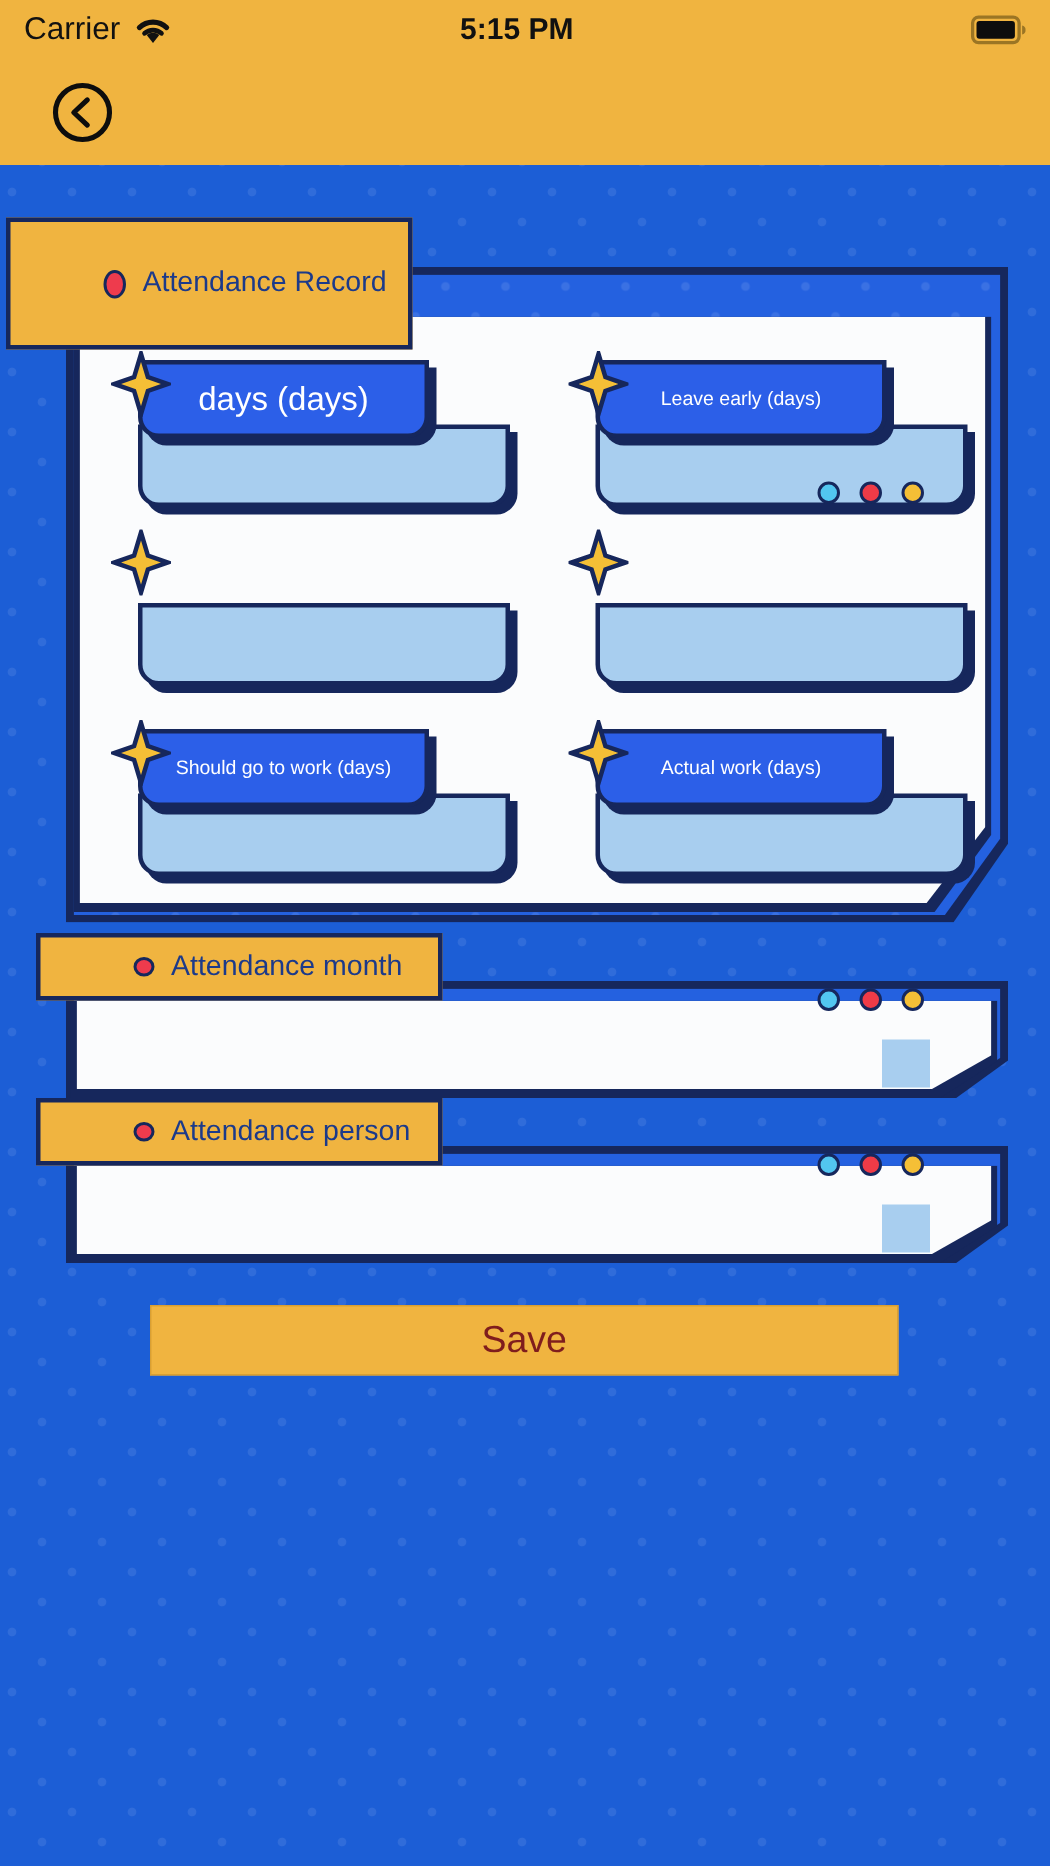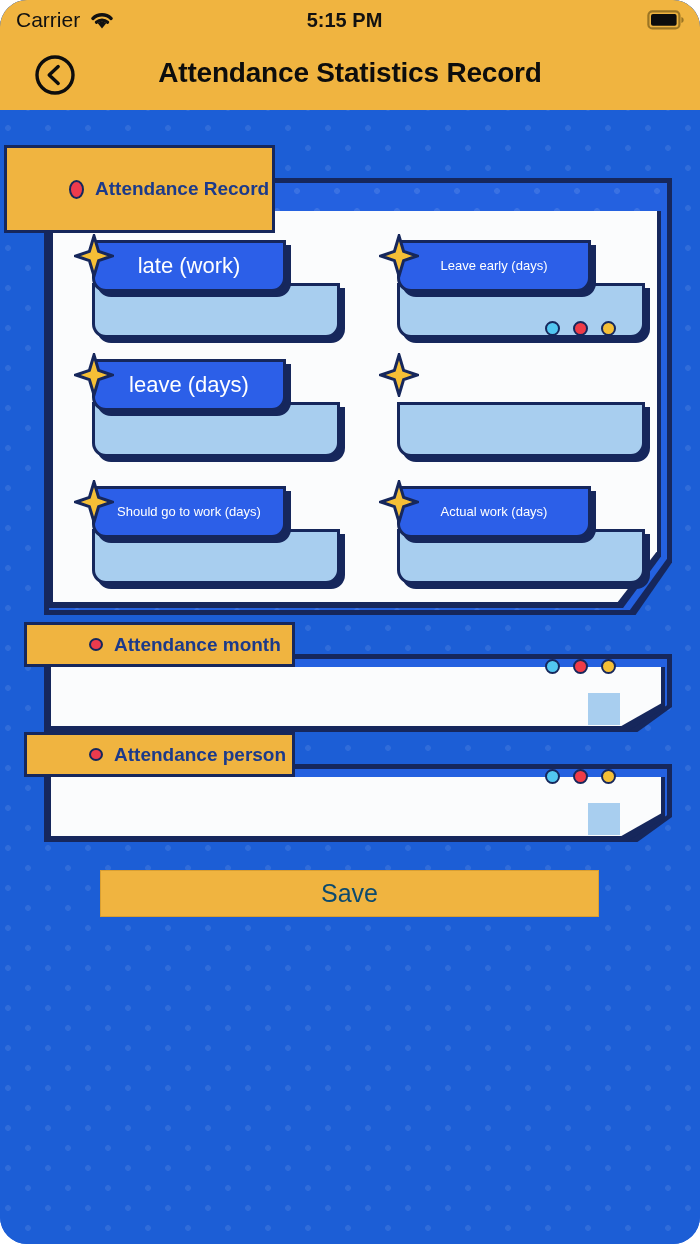--- a/index.html
+++ b/index.html
@@ -10,21 +10,20 @@
     overflow: hidden;
     font-family: "Liberation Sans", sans-serif;
   }
 
   #app {
     position: relative;
     width: 700px;
     height: 1244px;
     background: #1c5ed6;
     overflow: hidden;
-    border-radius: 27px;
   }
 
   
   #bg-pattern {
     position: absolute;
     inset: 0;
     background-color: #1c5ed6;
     background-image:
       radial-gradient(circle at 8px 8px, rgba(255,255,255,0.085) 2.6px, rgba(255,255,255,0) 3.2px),
       radial-gradient(circle at 28px 28px, rgba(255,255,255,0.085) 2.6px, rgba(255,255,255,0) 3.2px);
@@ -171,21 +170,21 @@
     position: absolute;
     background: #f0b440;
     border: 3.5px solid #16275c;
     display: flex;
     align-items: center;
     z-index: 25;
   }
   .tab-text {
     font-size: 19px;
     color: #1c3a8a;
-    font-weight: bold;
+    font-weight: normal;
   }
   .tab-bullet {
     width: 15px;
     height: 19px;
     border-radius: 50%;
     background: #ee3b4d;
     border: 2.5px solid #16275c;
     margin-right: 11px;
     flex: 0 0 auto;
   }
@@ -328,21 +327,21 @@
     background: #f0b440;
     border: 1.5px solid #d99f32;
     display: flex;
     align-items: center;
     justify-content: center;
     z-index: 15;
     cursor: pointer;
   }
   #save-button span {
     font-size: 25px;
-    color: #0c4a6e;
+    color: #7f1d1d;
   }
 </style>
 </head>
 <body>
 
 <div id="app">
 
   <div id="bg-pattern"></div>
 
   <div id="status-bar">
@@ -364,21 +363,20 @@
     </div>
   </div>
 
   <div id="nav-bar">
     <div id="back-button">
       <svg width="42" height="42" viewBox="0 0 42 42">
         <circle cx="21" cy="21" r="18" fill="none" stroke="#0d0d0d" stroke-width="3.4"></circle>
         <path d="M24.2 12.6 L15.2 21 L24.2 29.4" fill="none" stroke="#0d0d0d" stroke-width="3.4" stroke-linecap="round" stroke-linejoin="round"></path>
       </svg>
     </div>
-    <div id="nav-title">Attendance Statistics Record</div>
   </div>
 
   <div id="record-section">
 
     <div class="card-frame">
       <div class="card-frame-inner"></div>
     </div>
 
     <div class="dot-row" style="left:545px; top:176px;">
       <span class="dot dot-c"></span>
@@ -391,42 +389,39 @@
     </div>
 
     <div class="tab" id="tab-attendance-record">
       <span class="tab-bullet"></span>
       <span class="tab-text">Attendance Record</span>
     </div>
 
     <div class="field" style="left:74px; top:89px;">
       <div class="field-input"></div>
       <div class="field-label lbl-lg">
-        <span>late (work)</span>
+        <span>days (days)</span>
       </div>
       <svg class="field-star" viewBox="0 0 40 44">
         <path d="M20 2 L24.6 17.4 L38 22 L24.6 26.6 L20 42 L15.4 26.6 L2 22 L15.4 17.4 Z" fill="#f5bf36" stroke="#16275c" stroke-width="3"></path>
       </svg>
     </div>
 
     <div class="field" style="left:379px; top:89px;">
       <div class="field-input"></div>
       <div class="field-label">
         <span>Leave early (days)</span>
       </div>
       <svg class="field-star" viewBox="0 0 40 44">
         <path d="M20 2 L24.6 17.4 L38 22 L24.6 26.6 L20 42 L15.4 26.6 L2 22 L15.4 17.4 Z" fill="#f5bf36" stroke="#16275c" stroke-width="3"></path>
       </svg>
     </div>
 
     <div class="field" style="left:74px; top:208px;">
       <div class="field-input"></div>
-      <div class="field-label lbl-lg">
-        <span>leave (days)</span>
-      </div>
       <svg class="field-star" viewBox="0 0 40 44">
         <path d="M20 2 L24.6 17.4 L38 22 L24.6 26.6 L20 42 L15.4 26.6 L2 22 L15.4 17.4 Z" fill="#f5bf36" stroke="#16275c" stroke-width="3"></path>
       </svg>
     </div>
 
     <div class="field" style="left:379px; top:208px;">
       <div class="field-input"></div>
       <svg class="field-star" viewBox="0 0 40 44">
         <path d="M20 2 L24.6 17.4 L38 22 L24.6 26.6 L20 42 L15.4 26.6 L2 22 L15.4 17.4 Z" fill="#f5bf36" stroke="#16275c" stroke-width="3"></path>
       </svg>

